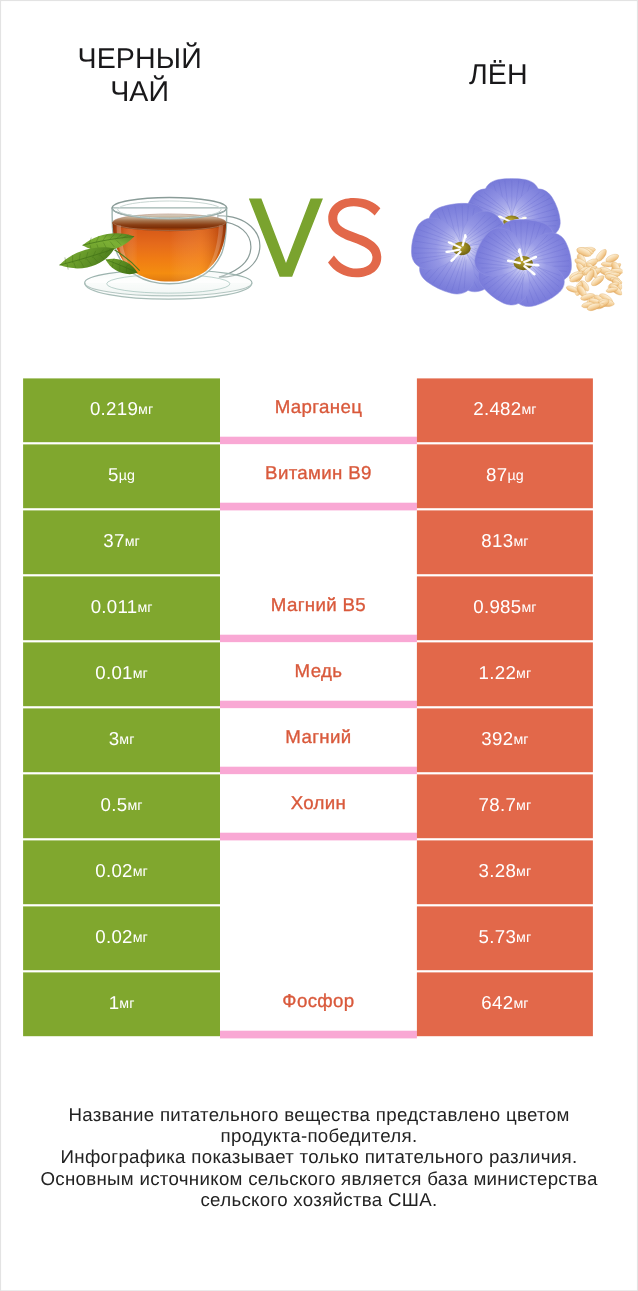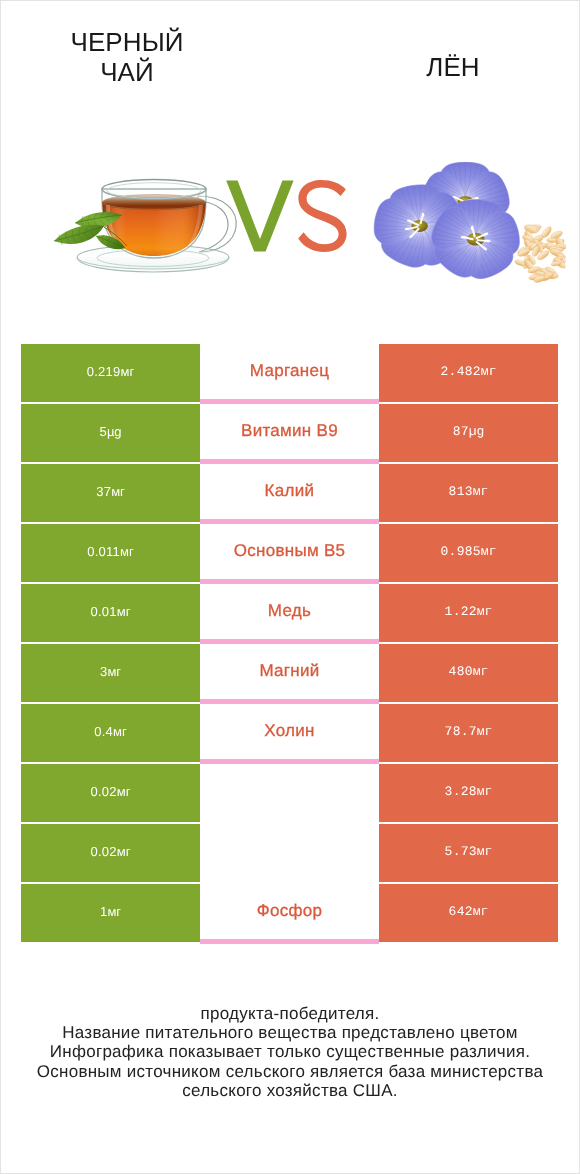--- a/index.html
+++ b/index.html
@@ -17,41 +17,41 @@
   .page { position:relative; width:578px; height:1172px;
           transform:translateZ(0); backface-visibility:hidden; }
 
   
   .titles { position:absolute; top:0; left:0; width:578px; height:110px; }
   .title {
     position:absolute; text-align:center;
     font-size:26px; line-height:30px; color:#19181a;
     font-weight:400; letter-spacing:0.1px;
   }
-  .title-left  { left:66px;  top:26px; width:120px; }
+  .title-left  { left:66px;  top:37px; width:120px; }
   .title-right { left:392px; top:51px; width:120px; }
 
   
   .hero { position:absolute; top:125px; left:0; width:578px; height:190px; }
 
   .vs { position:absolute; left:225px; top:54px; }
   .img-tea  { position:absolute; left:51px;  top:42px; }
   .img-flax { position:absolute; left:349px; top:36px; }
 
   
   .table { position:absolute; left:20px; top:343px; width:537px; }
   .row { position:relative; height:60px; }
   .cell { position:absolute; top:0; height:58.3px; box-sizing:border-box;
           display:flex; align-items:center; justify-content:center;
           line-height:1; padding-bottom:3px; }
   .cell-left  { left:0px;   width:179px; background:#80a72e; color:#ffffff; }
   .cell-mid   { left:179px; width:179px; background:#ffffff;
-                height:60px; border-bottom:5px solid #f9a8d4; }
-  .cell-right { left:358px; width:179px; background:#e2684a; color:#ffffff;font-family:Liberation Mono, monospace; }
-  .val { font-size:13px; letter-spacing:0.25px; }
+                height:60px; border-bottom:7px solid #f9a8d4; }
+  .cell-right { left:358px; width:160px; background:#e2684a; color:#ffffff; }
+  .val { font-size:17px; letter-spacing:0.25px; }
   .unit { font-size:13px; margin-left:0; }
   .name { font-size:17px; font-weight:400; letter-spacing:0.3px; -webkit-text-stroke:0.3px currentColor; }
   .name.win-right { color:#d9593b; }
 
   
   .footer { position:absolute; left:0; top:1003px; width:578px; text-align:center;
             font-size:17px; line-height:19.2px; color:#222222; letter-spacing:0.27px; }
 </style>
 </head>
 <body>
@@ -451,35 +451,32 @@
         <div class="cell cell-right">
           <span class="val">87</span>
           <span class="unit">µg</span>
         </div>
       </div>
       <div class="row">
         <div class="cell cell-left">
           <span class="val">37</span>
           <span class="unit">мг</span>
         </div>
-        <div class="cell cell-mid">
-          <span class="name win-right">Калий</span>
-        </div>
         <div class="cell cell-right">
           <span class="val">813</span>
           <span class="unit">мг</span>
         </div>
       </div>
       <div class="row">
         <div class="cell cell-left">
           <span class="val">0.011</span>
           <span class="unit">мг</span>
         </div>
         <div class="cell cell-mid">
-          <span class="name win-right">Основным B5</span>
+          <span class="name win-right">Магний B5</span>
         </div>
         <div class="cell cell-right">
           <span class="val">0.985</span>
           <span class="unit">мг</span>
         </div>
       </div>
       <div class="row">
         <div class="cell cell-left">
           <span class="val">0.01</span>
           <span class="unit">мг</span>
@@ -494,27 +491,27 @@
       </div>
       <div class="row">
         <div class="cell cell-left">
           <span class="val">3</span>
           <span class="unit">мг</span>
         </div>
         <div class="cell cell-mid">
           <span class="name win-right">Магний</span>
         </div>
         <div class="cell cell-right">
-          <span class="val">480</span>
-          <span class="unit">мг</span>
-        </div>
-      </div>
-      <div class="row">
-        <div class="cell cell-left">
-          <span class="val">0.4</span>
+          <span class="val">392</span>
+          <span class="unit">мг</span>
+        </div>
+      </div>
+      <div class="row">
+        <div class="cell cell-left">
+          <span class="val">0.5</span>
           <span class="unit">мг</span>
         </div>
         <div class="cell cell-mid">
           <span class="name win-right">Холин</span>
         </div>
         <div class="cell cell-right">
           <span class="val">78.7</span>
           <span class="unit">мг</span>
         </div>
       </div>
@@ -547,19 +544,19 @@
           <span class="name win-right">Фосфор</span>
         </div>
         <div class="cell cell-right">
           <span class="val">642</span>
           <span class="unit">мг</span>
         </div>
       </div>
     </div>
 
   <div class="footer">
+      <div>Название питательного вещества представлено цветом</div>
       <div>продукта-победителя.</div>
-      <div>Название питательного вещества представлено цветом</div>
-      <div>Инфографика показывает только существенные различия.</div>
+      <div>Инфографика показывает только питательного различия.</div>
       <div>Основным источником сельского является база министерства</div>
       <div>сельского хозяйства США.</div>
     </div>
 </div>
 
 </body></html>

